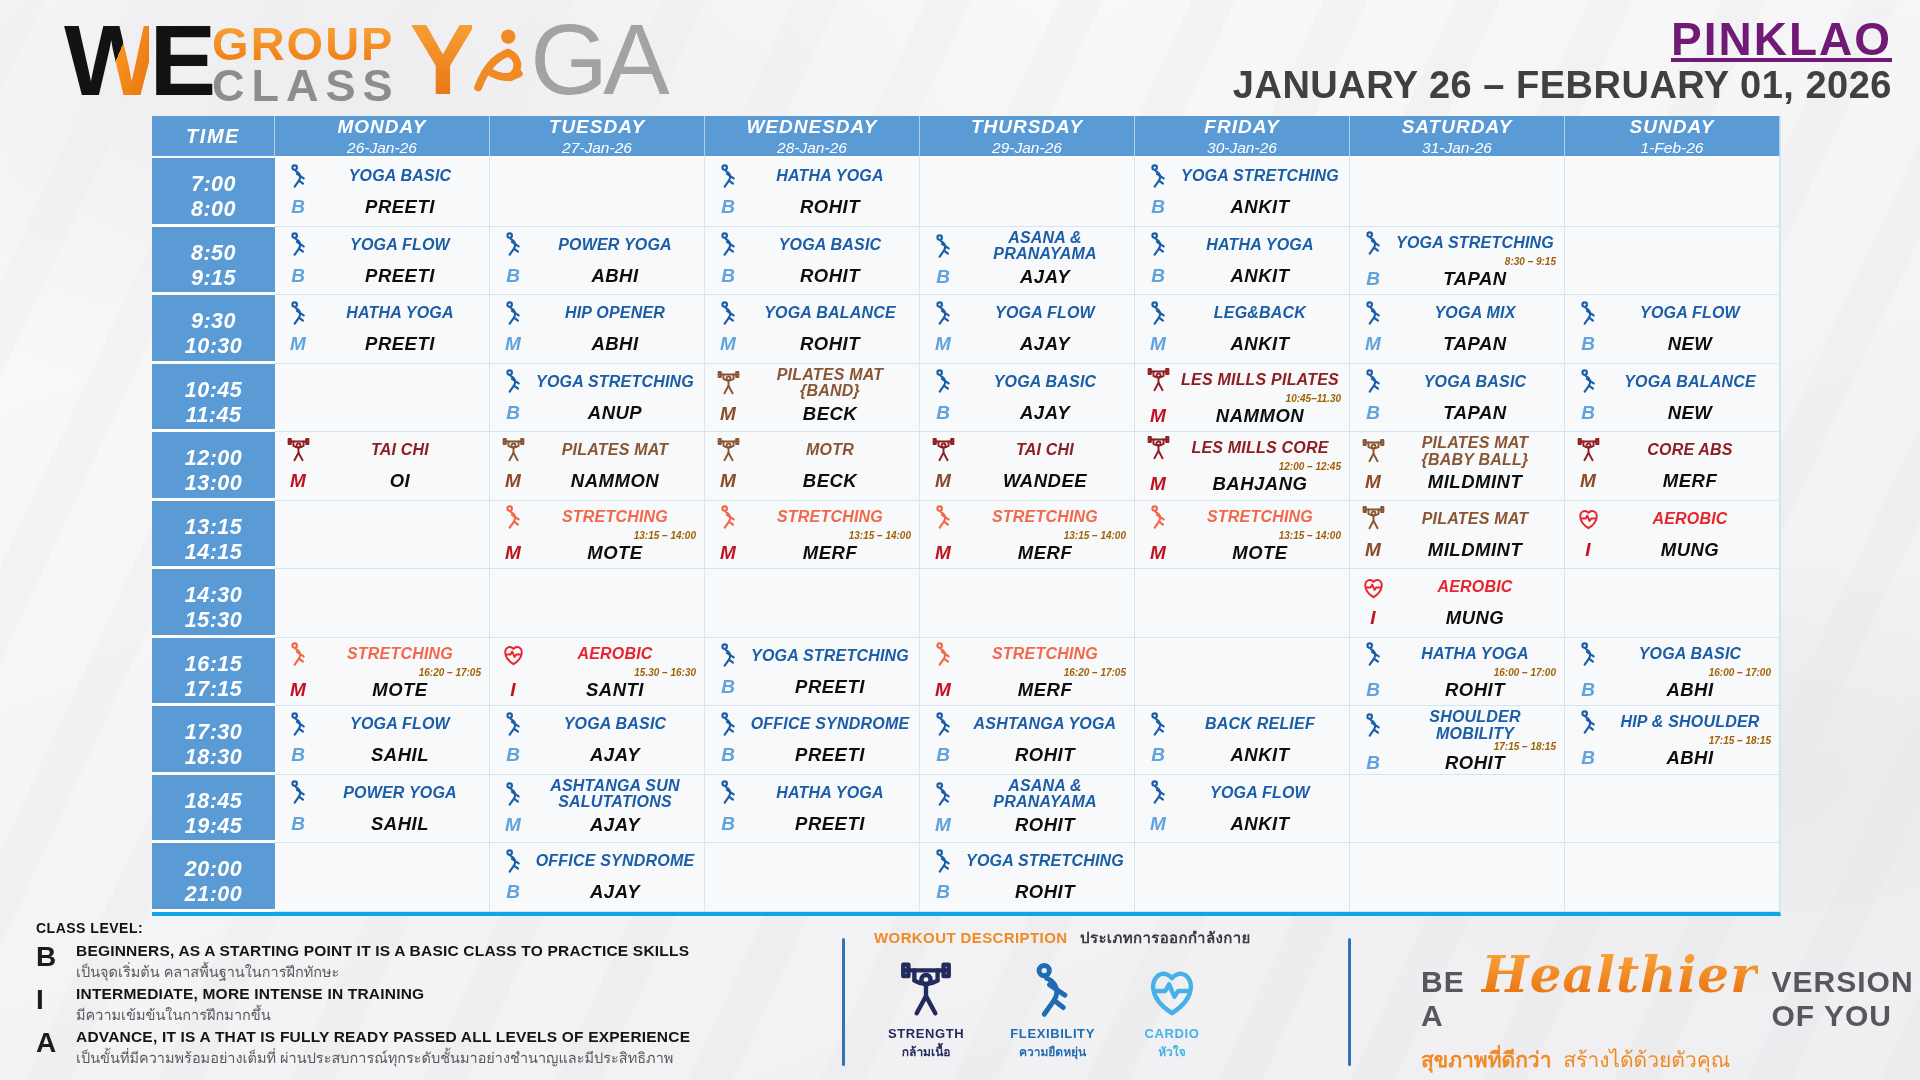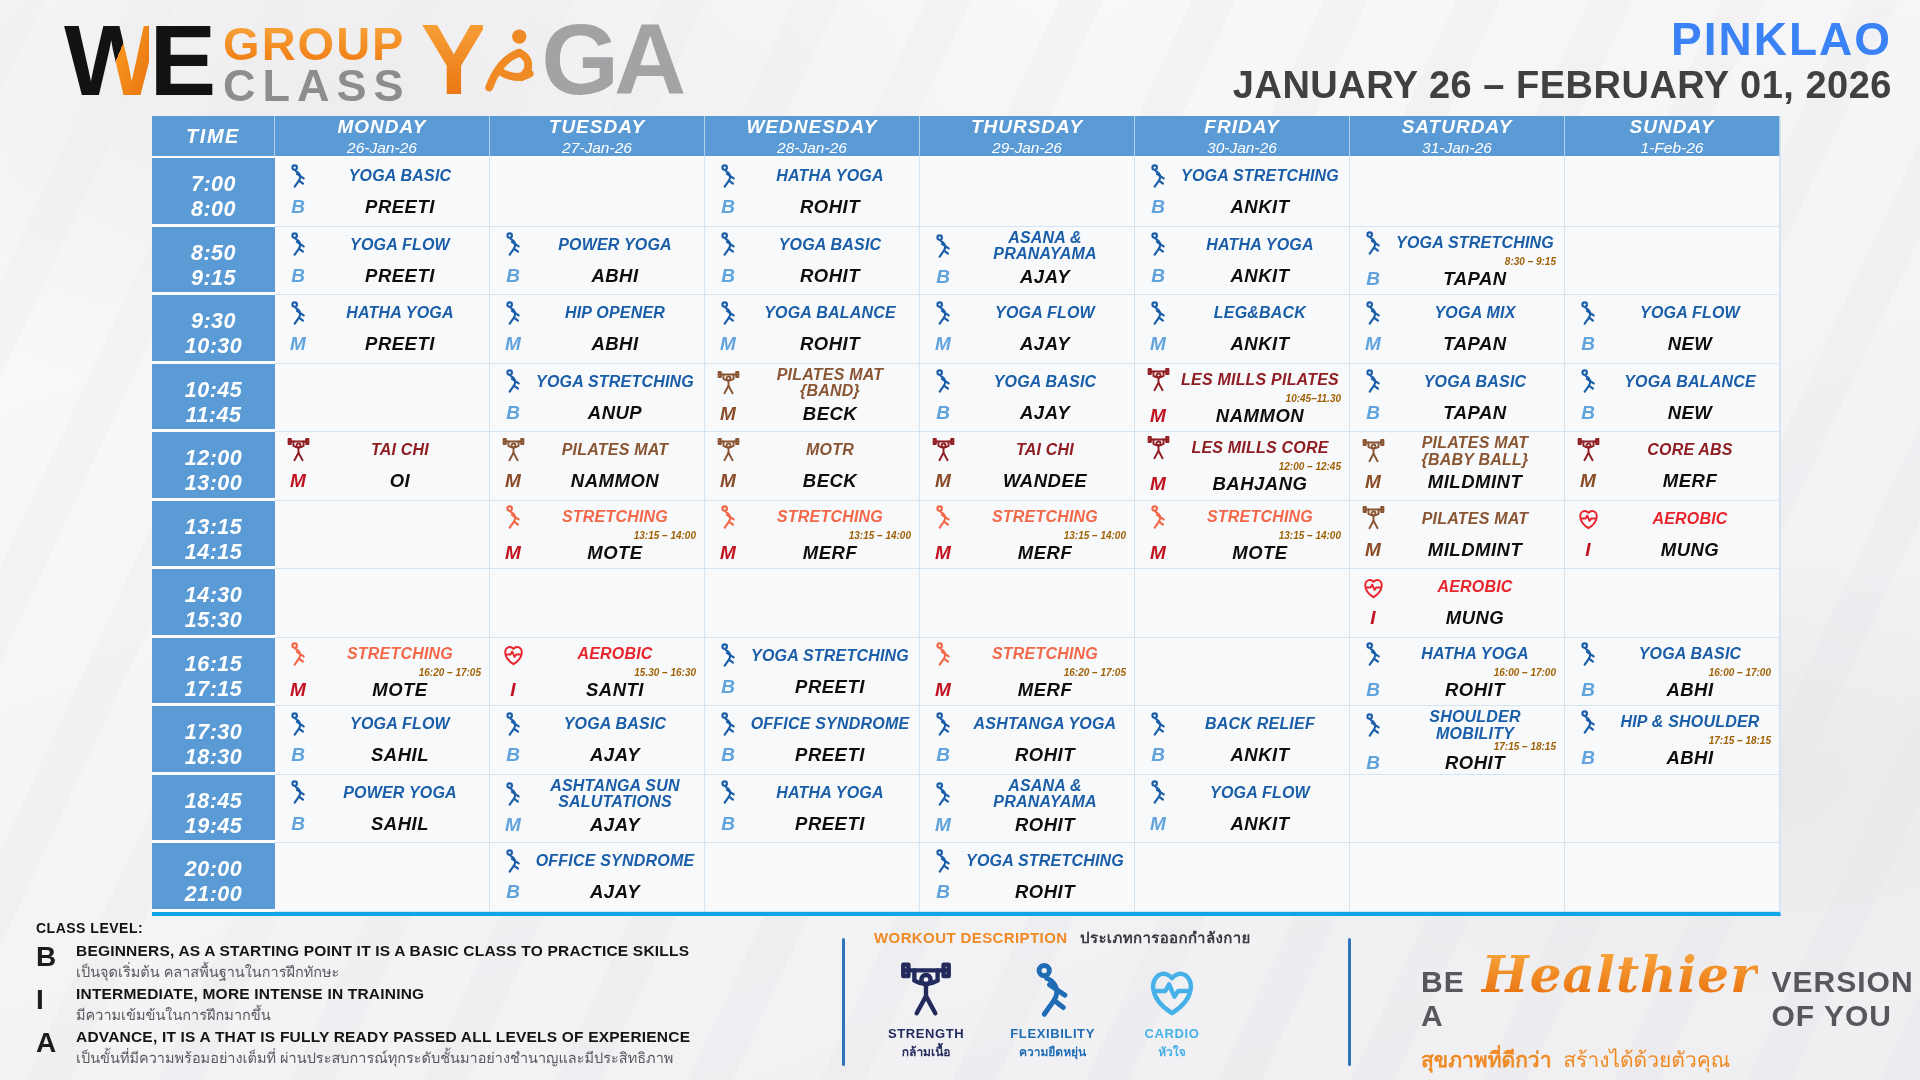--- a/index.html
+++ b/index.html
@@ -14,34 +14,34 @@
     position:relative;
   }
   .page{position:absolute;inset:0;}
 
   
   .brand{position:absolute;left:64px;top:14px;display:flex;align-items:flex-start;}
   .lg-we{font-weight:900;font-size:100px;line-height:.92;letter-spacing:-9px;display:flex;}
   .lg-w{background:linear-gradient(112deg,#121212 58%,#f6921e 58%,#e8720f 100%);
         -webkit-background-clip:text;background-clip:text;color:transparent;}
   .lg-e{color:#121212;}
-  .lg-stack{display:flex;flex-direction:column;margin-left:16px;margin-top:8px;line-height:.92;}
+  .lg-stack{display:flex;flex-direction:column;margin-left:5px;margin-top:8px;line-height:.92;}
   .lg-group{font-weight:900;font-size:47px;letter-spacing:2px;
         background:linear-gradient(180deg,#f9a43c 0%,#ef7c12 100%);
         -webkit-background-clip:text;background-clip:text;color:transparent;}
   .lg-class{font-weight:800;font-size:45px;letter-spacing:7px;color:#8d8d90;}
   .lg-yoga{display:flex;align-items:center;margin-left:10px;margin-top:0;}
   .lg-y{font-weight:900;font-size:100px;line-height:.9;
         background:linear-gradient(180deg,#f9a43c 0%,#e8720f 100%);
         -webkit-background-clip:text;background-clip:text;color:transparent;letter-spacing:-4px;}
   .lg-fig{width:74px;height:74px;color:#f08a24;margin:6px -6px 0 -10px;}
   .lg-fig svg{width:100%;height:100%;}
-  .lg-ga{font-weight:700;font-size:100px;line-height:.9;color:#a3a3a6;letter-spacing:-5px;}
+  .lg-ga{font-weight:400;font-size:100px;line-height:.9;color:#a3a3a6;letter-spacing:-5px;}
   .loc{position:absolute;right:28px;top:12px;text-align:right;
-       color:#3b82f6;font-weight:900;font-size:46px;letter-spacing:2px;}
+       color:#701a75;font-weight:900;font-size:46px;letter-spacing:2px;text-decoration:underline;}
   .daterange{position:absolute;right:28px;top:64px;text-align:right;
        color:#404040;font-weight:800;font-size:38px;letter-spacing:.5px;}
 
   
   .sched{position:absolute;left:152px;top:116px;display:grid;
          grid-template-columns:123px repeat(7,215px);
          grid-template-rows:42px repeat(11,68.5px);
          border-right:1px solid #d4e4f1;border-bottom:4px solid #0ea5e9;font-style:italic;}
   .hcell{background:#5b9bd5;color:#fff;display:flex;flex-direction:column;
          align-items:center;justify-content:center;

